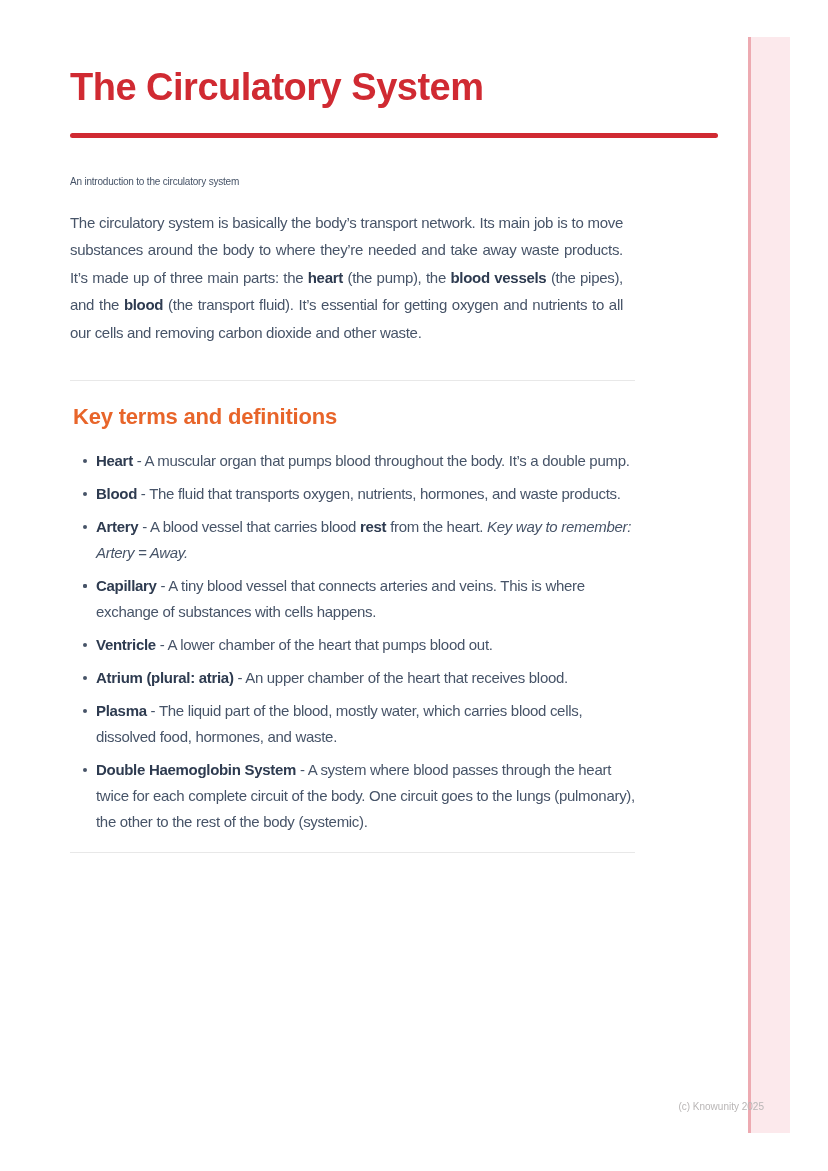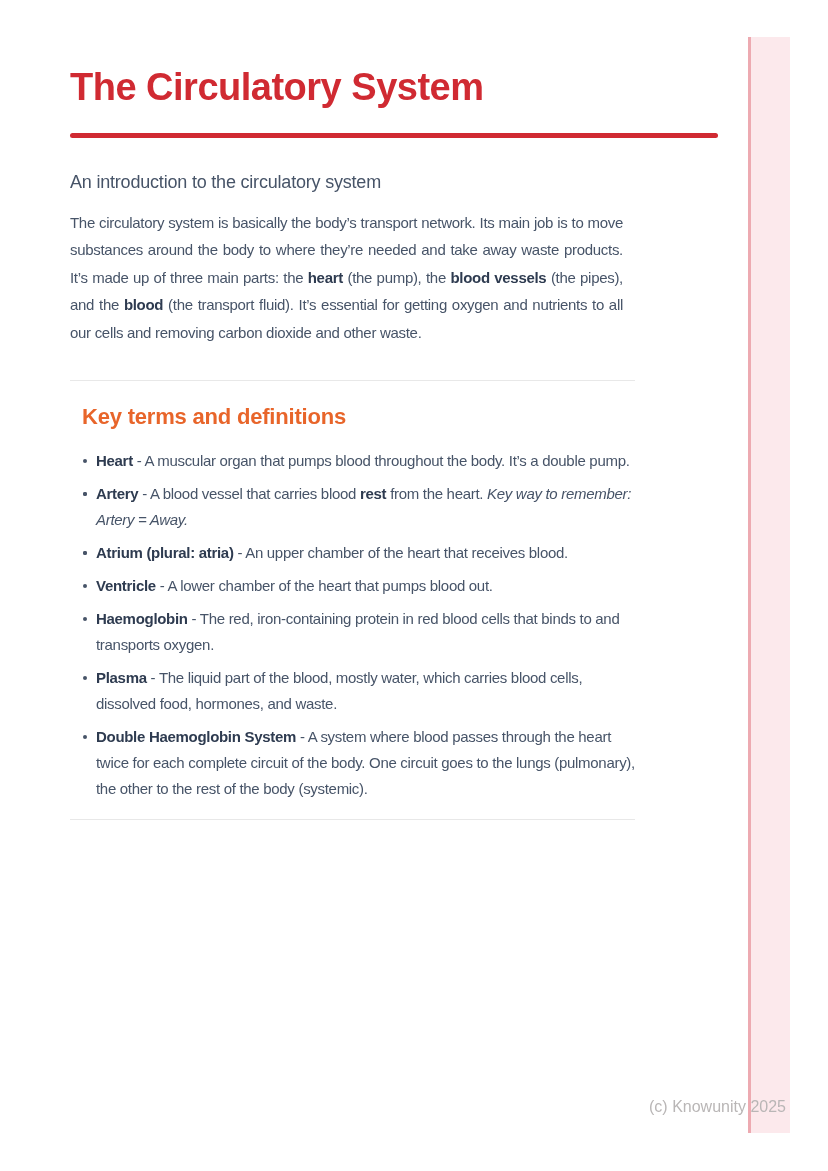--- a/index.html
+++ b/index.html
@@ -28,39 +28,39 @@
   }
   .title-rule {
     margin-top: 21px;
     width: 648px;
     height: 5px;
     border-radius: 3px;
     background: var(--title-red, #d02a32);
   }
   .subtitle {
     margin: 34px 0 4px 0;
-    font-size: 18px;
+    font-size: 10px;
     line-height: 20px;
     letter-spacing: -0.2px;
   }
   .intro {
     margin: 17px 12px 0 0;
     font-size: 15px;
     line-height: 27.5px;
     letter-spacing: -0.3px;
     text-align: justify;
   }
   hr.divider {
     border: none;
     border-top: 1px solid var(--divider-gray, #e8e8e8);
     margin: 34px 0 0 0;
     width: 565px;
   }
   h2.section-heading {
-    margin: 22px 0 0 12px;
+    margin: 22px 0 0 3px;
     font-size: 22px;
     line-height: 1.25;
     font-weight: bold;
     letter-spacing: -0.2px;
     color: var(--heading-orange, #e8652a);
   }
   ul.terms {
     list-style: none;
     margin: 17px 0 4px 0;
     padding: 0;
@@ -92,22 +92,22 @@
     width: 42px;
     height: 1096px;
     box-sizing: border-box;
     background: var(--accent-bar-fill, #fce9ec);
     border-left: 3px solid var(--accent-bar-edge, #edaab1);
     z-index: 1;
   }
   .footer-copyright {
     position: absolute;
     top: 1101px;
-    right: 42px;
-    font-size: 16px;
+    right: 64px;
+    font-size: 10px;
     line-height: 12px;
     color: var(--footer-gray, #b9b6b6);
     z-index: 2;
   }
 </style>
 </head>
 <body>
 
 <div class="page">
 
@@ -123,47 +123,48 @@
     <ul class="terms">
 
         <li>
           <span class="bullet"></span>
           <span class="li-text"><strong>Heart</strong><span> - A muscular organ that pumps blood throughout the body. It’s a double pump.</span></span>
         </li>
 
 
         <li>
           <span class="bullet"></span>
+          <span class="li-text"><strong>Blood</strong><span> - The fluid that transports oxygen, nutrients, hormones, and waste products.</span></span>
         </li>
 
         <li>
           <span class="bullet"></span>
           <span class="li-text"><strong>Artery</strong><span> - A blood vessel that carries blood </span><strong>rest</strong><span> from the heart. </span><em>Key way to remember: Artery = Away.</em></span>
         </li>
 
         <li>
           <span class="bullet"></span>
         </li>
 
-
         <li>
           <span class="bullet"></span>
-          <span class="li-text"><strong>Atrium (plural: atria)</strong><span> - An upper chamber of the heart that receives blood.</span></span>
+          <span class="li-text"><strong>Capillary</strong><span> - A tiny blood vessel that connects arteries and veins. This is where exchange of substances with cells happens.</span></span>
         </li>
 
         <li>
           <span class="bullet"></span>
           <span class="li-text"><strong>Ventricle</strong><span> - A lower chamber of the heart that pumps blood out.</span></span>
         </li>
 
-
         <li>
           <span class="bullet"></span>
-          <span class="li-text"><strong>Haemoglobin</strong><span> - The red, iron-containing protein in red blood cells that binds to and transports oxygen.</span></span>
+          <span class="li-text"><strong>Atrium (plural: atria)</strong><span> - An upper chamber of the heart that receives blood.</span></span>
         </li>
+
+
 
         <li>
           <span class="bullet"></span>
           <span class="li-text"><strong>Plasma</strong><span> - The liquid part of the blood, mostly water, which carries blood cells, dissolved food, hormones, and waste.</span></span>
         </li>
 
         <li>
           <span class="bullet"></span>
           <span class="li-text"><strong>Double Haemoglobin System</strong><span> - A system where blood passes through the heart twice for each complete circuit of the body. One circuit goes to the lungs (pulmonary), the other to the rest of the body (systemic).</span></span>
         </li>

